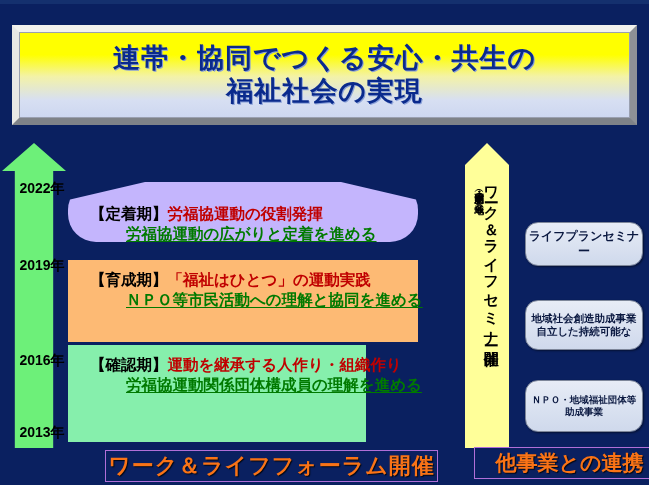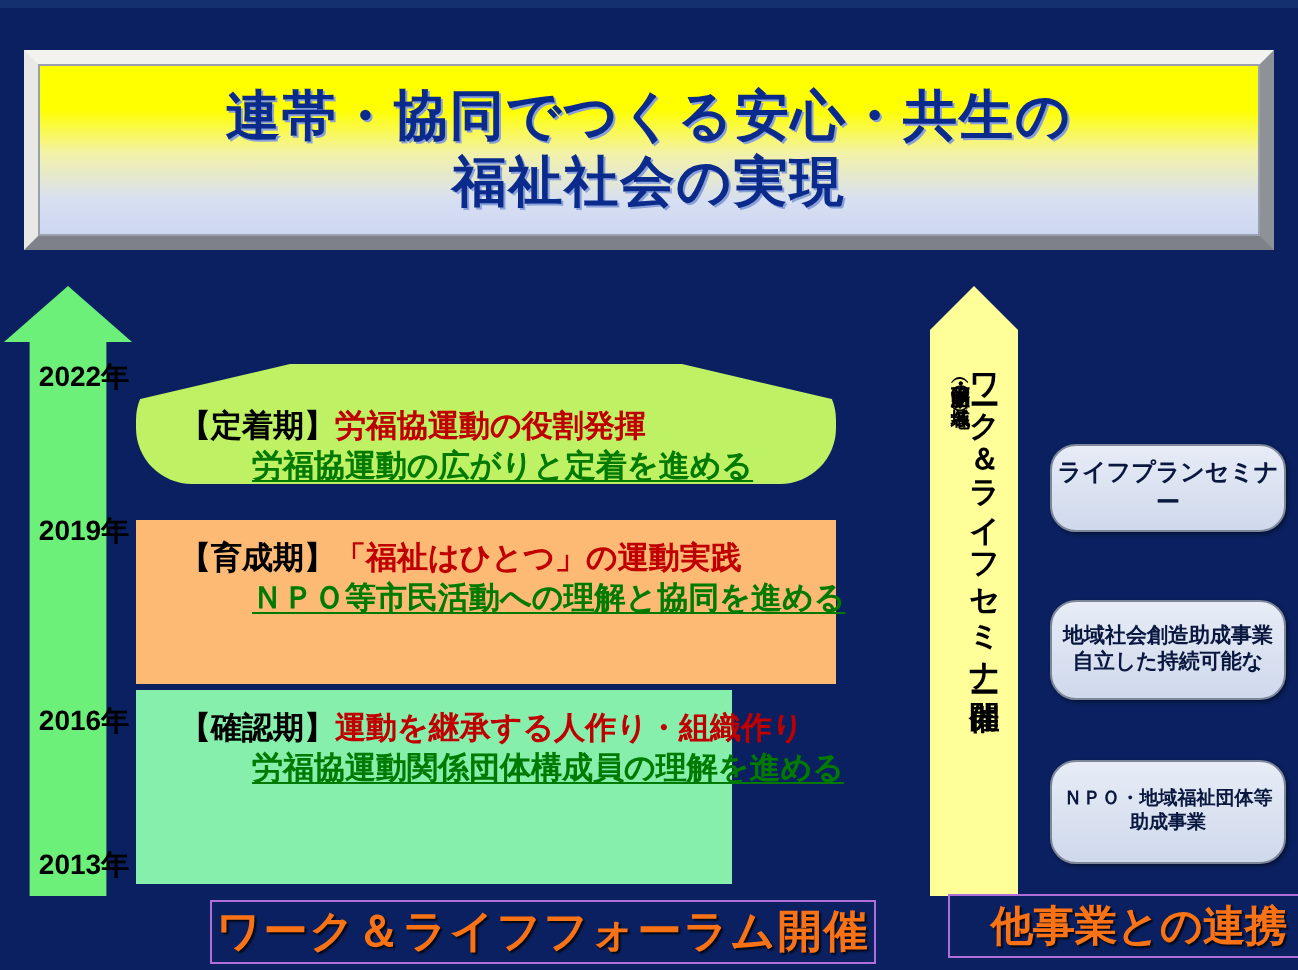--- a/index.html
+++ b/index.html
@@ -49,21 +49,21 @@
   .year{
     position:absolute;left:14px;width:56px;text-align:center;
     color:#000;font-size:14px;font-weight:bold;
     font-family:"Liberation Sans","DejaVu Sans",sans-serif;
   }
   .y0{top:180px;} .y1{top:257px;} .y2{top:352px;} .y3{top:424px;}
 
   
   .stage-pink{
     position:absolute;left:68px;top:182px;width:350px;height:60px;
-    background:#bef264;
+    background:#c4b5fd;
     -webkit-clip-path:polygon(22% 0%,78% 0%,100% 30%,100% 100%,0% 100%,0% 30%);
     clip-path:polygon(22% 0%,78% 0%,100% 30%,100% 100%,0% 100%,0% 30%);
     border-radius:28px;
   }
   .stage-orange{
     position:absolute;left:68px;top:260px;width:350px;height:82px;
     background:#fdba74;
   }
   .stage-yellow{
     position:absolute;left:68px;top:345px;width:298px;height:97px;

